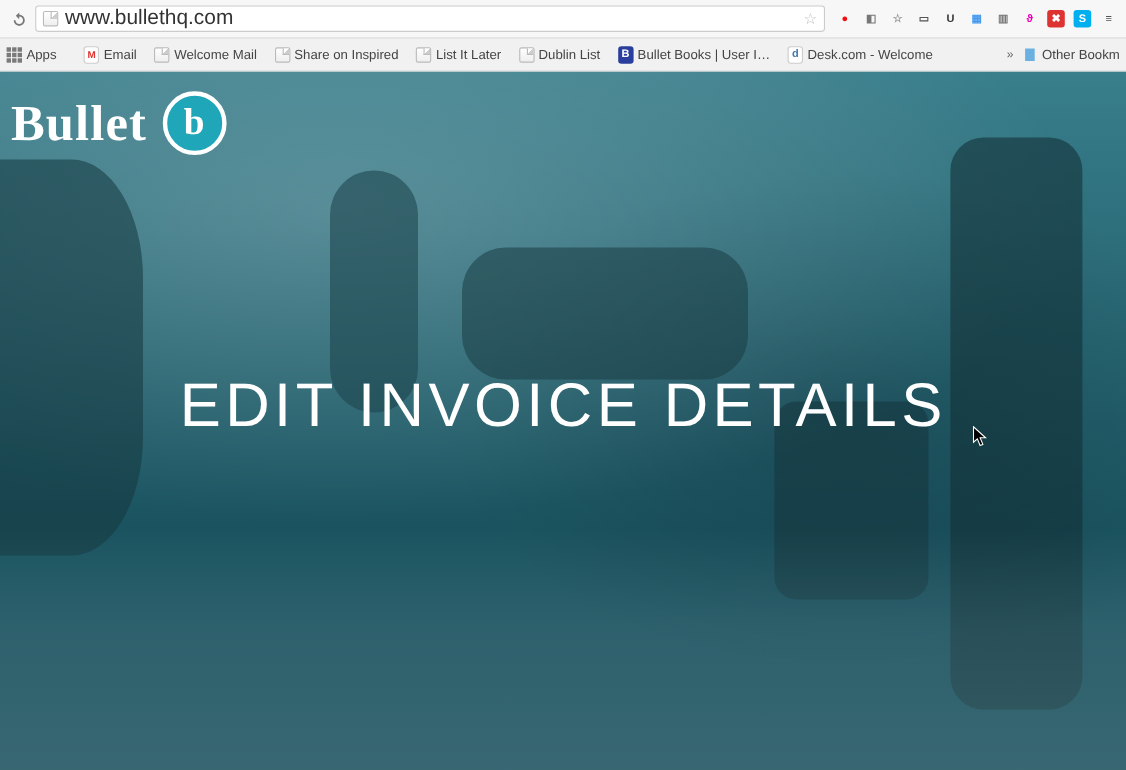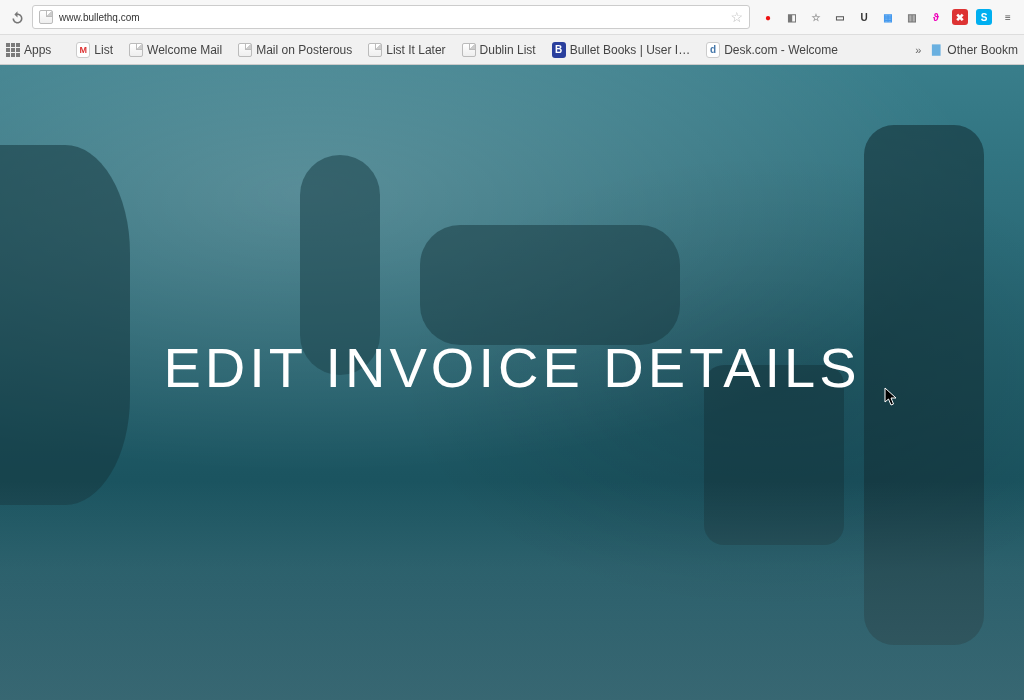--- a/index.html
+++ b/index.html
@@ -7,21 +7,21 @@
 
   
   .chrome { width: 100%; background: #f5f5f5; border-bottom: 1px solid #ccc; }
   .toolbar-row { display: flex; align-items: center; height: 34px; padding: 0 6px; gap: 4px; background: #f7f7f7; }
   .nav-btn, .ext-btn { display: flex; align-items: center; justify-content: center; width: 22px; height: 22px; color: #666; font-size: 15px; cursor: pointer; }
   .reload svg, .nav-btn svg { width: 15px; height: 15px; fill: #777; }
   .url-bar { flex: 1; display: flex; align-items: center; height: 24px; background: #fff; border: 1px solid #ccc; border-radius: 3px; padding: 0 6px; gap: 6px; }
   .page-icon { width: 14px; height: 14px; border: 1px solid #bbb; border-radius: 2px; background: linear-gradient(#fff,#eee); flex: none; }
   .page-icon.folded { position: relative; overflow: hidden; }
   .page-icon.folded::after { content: ""; position: absolute; top: -1px; right: -1px; width: 6px; height: 6px; background: linear-gradient(135deg,#fff 49%,#ccc 50%); border-left: 1px solid #bbb; border-bottom: 1px solid #bbb; }
-  .url-text { font-size: 10px; color: #333; flex: 1; white-space: nowrap; }
+  .url-text { font-size: 19px; color: #333; flex: 1; white-space: nowrap; }
   .star { color: #bbb; font-size: 14px; }
   .ext-strip { display: flex; align-items: center; gap: 4px; padding-left: 4px; }
   .ext-btn { width: 20px; height: 20px; font-size: 13px; }
 
   .bookmarks-row { display: flex; align-items: center; height: 30px; padding: 0 6px; gap: 25px; background: #f1f1f1; border-top: 1px solid #ddd; font-size: 12px; color: #444; overflow: hidden; }
   .bm { display: flex; align-items: center; gap: 4px; cursor: pointer; white-space: nowrap; }
   .bm .fav { width: 14px; height: 14px; display: flex; align-items: center; justify-content: center; font-size: 11px; }
   .apps-icon { width:14px; height:14px; display:grid; grid-template-columns:repeat(3,4px); grid-template-rows:repeat(3,4px); gap:1px; }
   .apps-icon span { background:#7a7a7a; }
   .chevrons { margin-left:auto; display:flex; align-items:center; gap:8px; }
@@ -124,33 +124,33 @@
           <span></span>
           <span></span>
         </span>
       <span>Apps</span>
     </div>
     <div id="bm-items" style="display:flex;gap:16px;align-items:center;">
         <div class="bm">
           <span class="fav">
             <span class="sq" style="background:#fff;border:1px solid #ccc;color:#d33;font-size:9px">M</span>
           </span>
-          <span>List</span>
+          <span>Email</span>
         </div>
         <div class="bm">
           <span class="fav">
             <span class="page-icon folded"></span>
           </span>
           <span>Welcome Mail</span>
         </div>
         <div class="bm">
           <span class="fav">
             <span class="page-icon folded"></span>
           </span>
-          <span>Mail on Posterous</span>
+          <span>Share on Inspired</span>
         </div>
         <div class="bm">
           <span class="fav">
             <span class="page-icon folded"></span>
           </span>
           <span>List It Later</span>
         </div>
         <div class="bm">
           <span class="fav">
             <span class="page-icon folded"></span>
@@ -182,20 +182,26 @@
 
 <div class="page">
   <div class="hero-bg"></div>
   <div class="shape s1"></div>
   <div class="shape s2"></div>
   <div class="shape s3"></div>
   <div class="shape s4"></div>
   <div class="shape s5"></div>
   <div class="floor-sheen"></div>
 
+  <div class="logo">
+    <span class="logo-word">Bullet</span>
+    <span class="logo-badge">
+      <span>b</span>
+    </span>
+  </div>
 
   <div class="hero-text">
     <div class="hero-title">EDIT INVOICE DETAILS</div>
   </div>
 
   <div class="cursor" id="cursor" style="left: 884px; top: 322px;">
     <svg viewBox="0 0 14 20">
         <path d="M1 1 L1 15 L4.5 12 L7 18 L9.5 17 L7 11 L12 11 Z"></path>
       </svg>
   </div>

